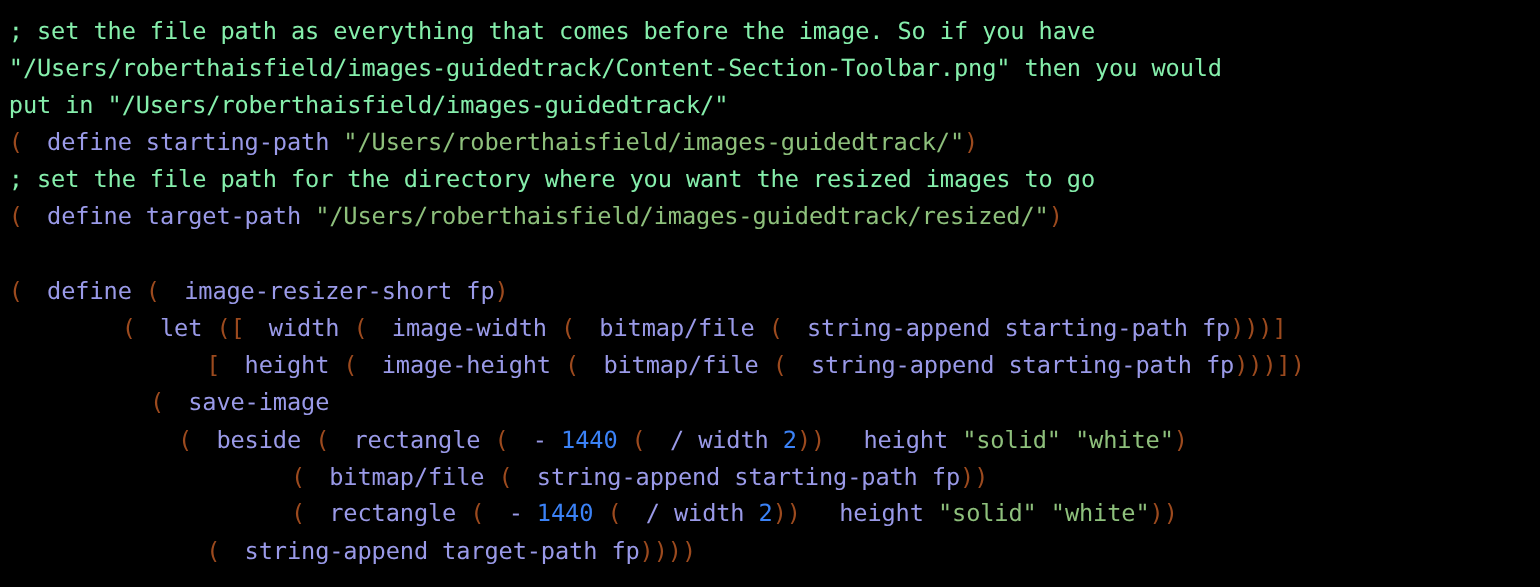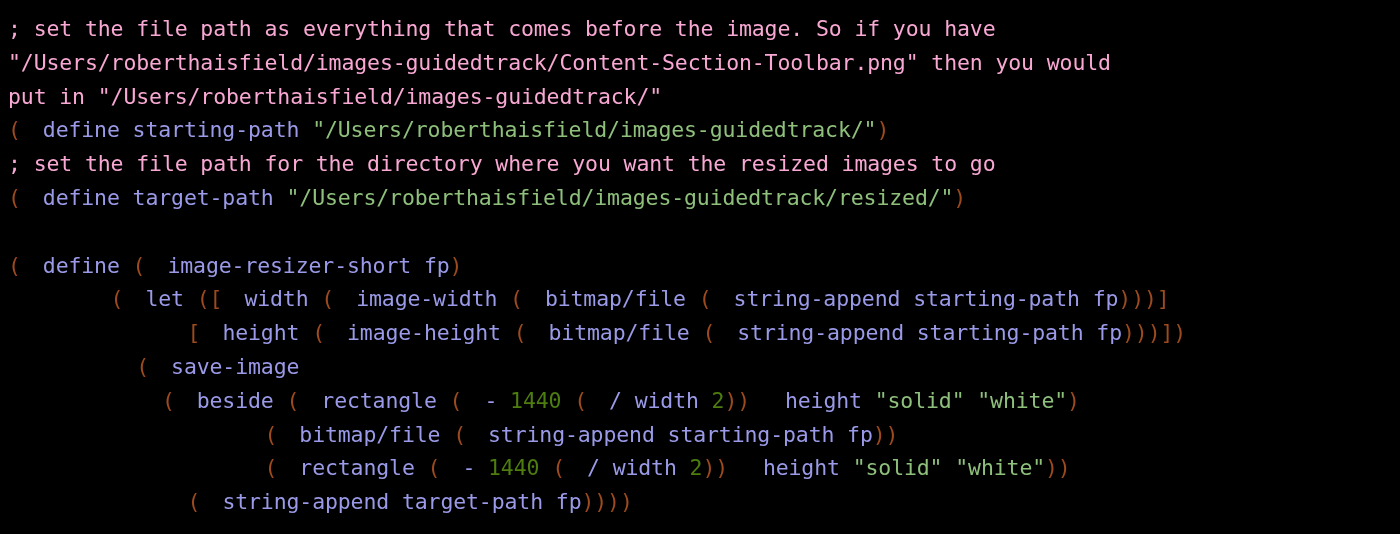--- a/index.html
+++ b/index.html
@@ -23,24 +23,24 @@
     font-size: 21.5px;
     line-height: 33.8px;
     letter-spacing: -0.12px;
     white-space: pre;
     -webkit-font-smoothing: antialiased;
   }
   .line {
     height: 33.8px;
     white-space: pre;
   }
-  .tok-comment { color: #f9a8d4; }
+  .tok-comment { color: #86efac; }
   .tok-paren   { color: #9c4a1e; }
   .tok-bracket { color: #9c4a1e; }
   .tok-symbol  { color: #9a9ae8; margin-left: 22px; }
   .tok-string  { color: #8ec07c; }
-  .tok-number  { color: #4d7c0f; }
+  .tok-number  { color: #3b82f6; }
   .tok-plain   { color: #9a9ae8; }
 </style>
 </head>
 <body>
 
 <div id="editor" style="background: rgb(0, 0, 0);"><div class="line"><span class="tok-comment">; set the file path as everything that comes before the image. So if you have</span></div><div class="line"><span class="tok-comment">"/Users/roberthaisfield/images-guidedtrack/Content-Section-Toolbar.png" then you would</span></div><div class="line"><span class="tok-comment">put in "/Users/roberthaisfield/images-guidedtrack/"</span></div><div class="line"><span class="tok-paren">(</span><span class="tok-symbol">define starting-path </span><span class="tok-string">"/Users/roberthaisfield/images-guidedtrack/"</span><span class="tok-paren">)</span></div><div class="line"><span class="tok-comment">; set the file path for the directory where you want the resized images to go</span></div><div class="line"><span class="tok-paren">(</span><span class="tok-symbol">define target-path </span><span class="tok-string">"/Users/roberthaisfield/images-guidedtrack/resized/"</span><span class="tok-paren">)</span></div><div class="line">&nbsp;</div><div class="line"><span class="tok-paren">(</span><span class="tok-symbol">define </span><span class="tok-paren">(</span><span class="tok-symbol">image-resizer-short fp</span><span class="tok-paren">)</span></div><div class="line"><span class="tok-plain">        </span><span class="tok-paren">(</span><span class="tok-symbol">let </span><span class="tok-paren">(</span><span class="tok-bracket">[</span><span class="tok-symbol">width </span><span class="tok-paren">(</span><span class="tok-symbol">image-width </span><span class="tok-paren">(</span><span class="tok-symbol">bitmap/file </span><span class="tok-paren">(</span><span class="tok-symbol">string-append starting-path fp</span><span class="tok-paren">)))</span><span class="tok-bracket">]</span></div><div class="line"><span class="tok-plain">              </span><span class="tok-bracket">[</span><span class="tok-symbol">height </span><span class="tok-paren">(</span><span class="tok-symbol">image-height </span><span class="tok-paren">(</span><span class="tok-symbol">bitmap/file </span><span class="tok-paren">(</span><span class="tok-symbol">string-append starting-path fp</span><span class="tok-paren">)))</span><span class="tok-bracket">]</span><span class="tok-paren">)</span></div><div class="line"><span class="tok-plain">          </span><span class="tok-paren">(</span><span class="tok-symbol">save-image</span></div><div class="line"><span class="tok-plain">            </span><span class="tok-paren">(</span><span class="tok-symbol">beside </span><span class="tok-paren">(</span><span class="tok-symbol">rectangle </span><span class="tok-paren">(</span><span class="tok-symbol">- </span><span class="tok-number">1440 </span><span class="tok-paren">(</span><span class="tok-symbol">/ width </span><span class="tok-number">2</span><span class="tok-paren">))</span><span class="tok-symbol"> height </span><span class="tok-string">"solid" "white"</span><span class="tok-paren">)</span></div><div class="line"><span class="tok-plain">                    </span><span class="tok-paren">(</span><span class="tok-symbol">bitmap/file </span><span class="tok-paren">(</span><span class="tok-symbol">string-append starting-path fp</span><span class="tok-paren">))</span></div><div class="line"><span class="tok-plain">                    </span><span class="tok-paren">(</span><span class="tok-symbol">rectangle </span><span class="tok-paren">(</span><span class="tok-symbol">- </span><span class="tok-number">1440 </span><span class="tok-paren">(</span><span class="tok-symbol">/ width </span><span class="tok-number">2</span><span class="tok-paren">))</span><span class="tok-symbol"> height </span><span class="tok-string">"solid" "white"</span><span class="tok-paren">))</span></div><div class="line"><span class="tok-plain">              </span><span class="tok-paren">(</span><span class="tok-symbol">string-append target-path fp</span><span class="tok-paren">))))</span></div></div>
 
 </body></html>

